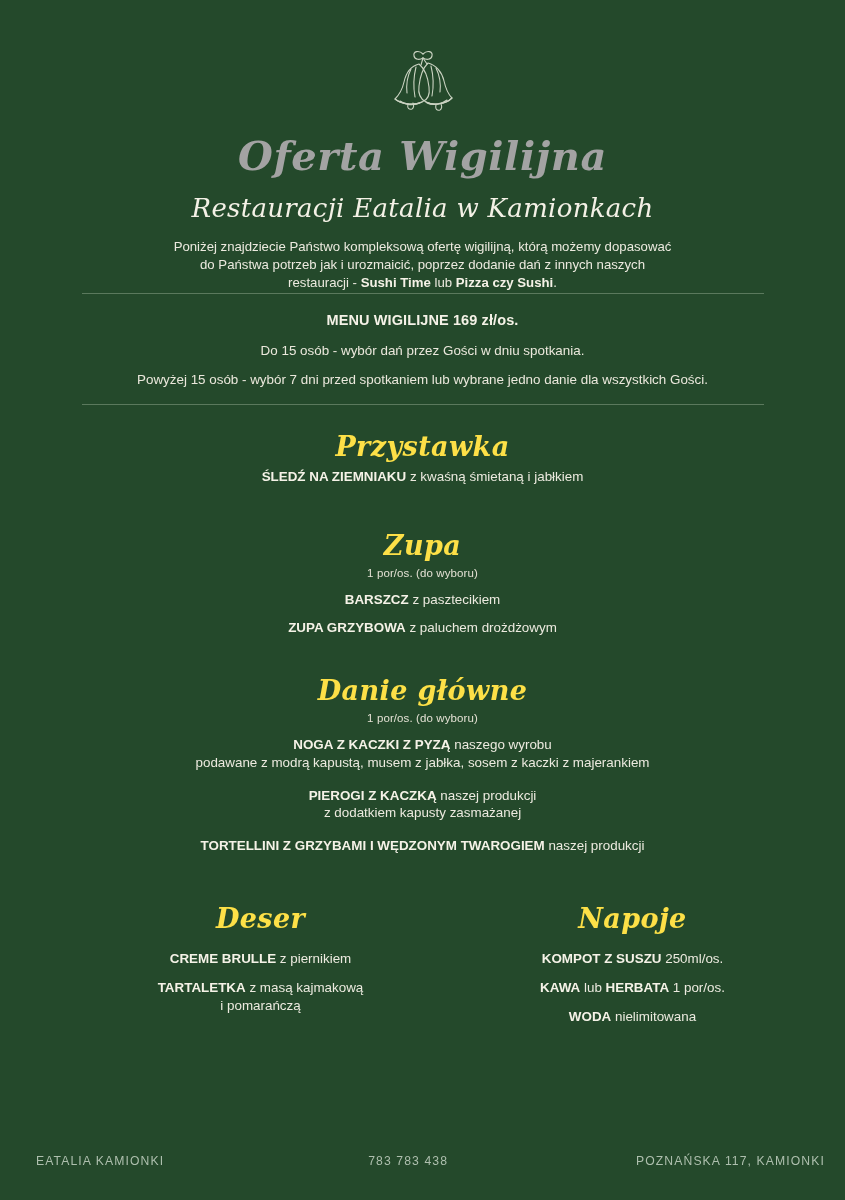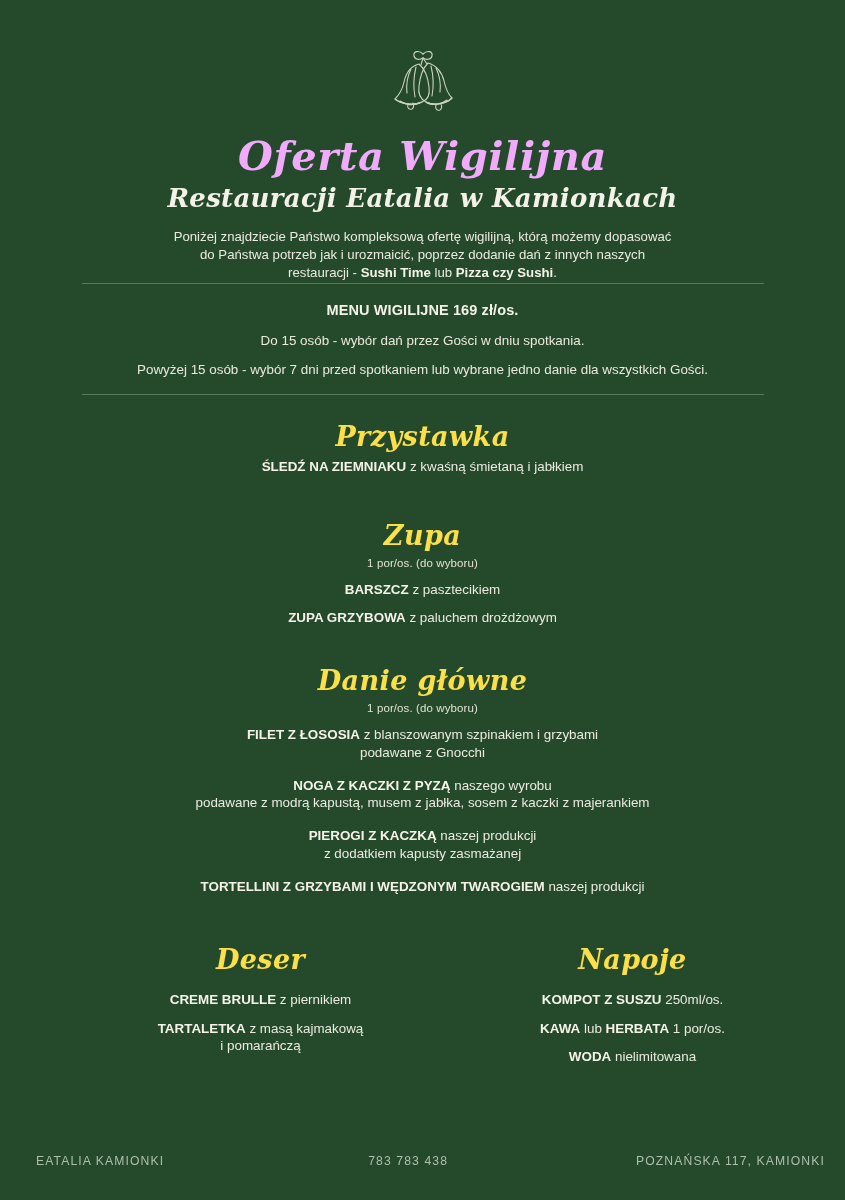--- a/index.html
+++ b/index.html
@@ -41,28 +41,28 @@
     opacity: .92;
   }
 
   .title-main {
     font-family: "DejaVu Serif", "Liberation Serif", serif;
     font-style: italic;
     font-weight: 700;
     font-size: 40px;
     line-height: 1.12;
     letter-spacing: .6px;
-    color: #f0abfc;
-    margin-bottom: 4px;
+    color: #a3a3a3;
+    margin-bottom: 14px;
   }
 
   .title-sub {
     font-family: "DejaVu Serif", "Liberation Serif", serif;
     font-style: italic;
-    font-weight: 700;
+    font-weight: 400;
     font-size: 26px;
     line-height: 1.2;
     letter-spacing: .3px;
     color: #f4f1e6;
     margin-bottom: 14px;
   }
 
   .intro {
     font-size: 13.2px;
     line-height: 1.38;
@@ -240,24 +240,20 @@
       <div class="dish">
         <b>ZUPA GRZYBOWA</b><span> z paluchem drożdżowym</span>
       </div>
     </div>
 
     <div class="section" id="danie-glowne">
       <div class="section-title">Danie główne</div>
       <div class="section-note">1 por/os. (do wyboru)</div>
 
 
-      <div class="dish">
-        <b>FILET Z ŁOSOSIA</b><span> z blanszowanym szpinakiem i grzybami</span><br>
-        <span>podawane z Gnocchi</span>
-      </div>
 
       <div class="dish">
         <b>NOGA Z KACZKI Z PYZĄ</b><span> naszego wyrobu</span><br>
         <span>podawane z modrą kapustą, musem z jabłka, sosem z kaczki z majerankiem</span>
       </div>
 
       <div class="dish">
         <b>PIEROGI Z KACZKĄ</b><span> naszej produkcji</span><br>
         <span>z dodatkiem kapusty zasmażanej</span>
       </div>

